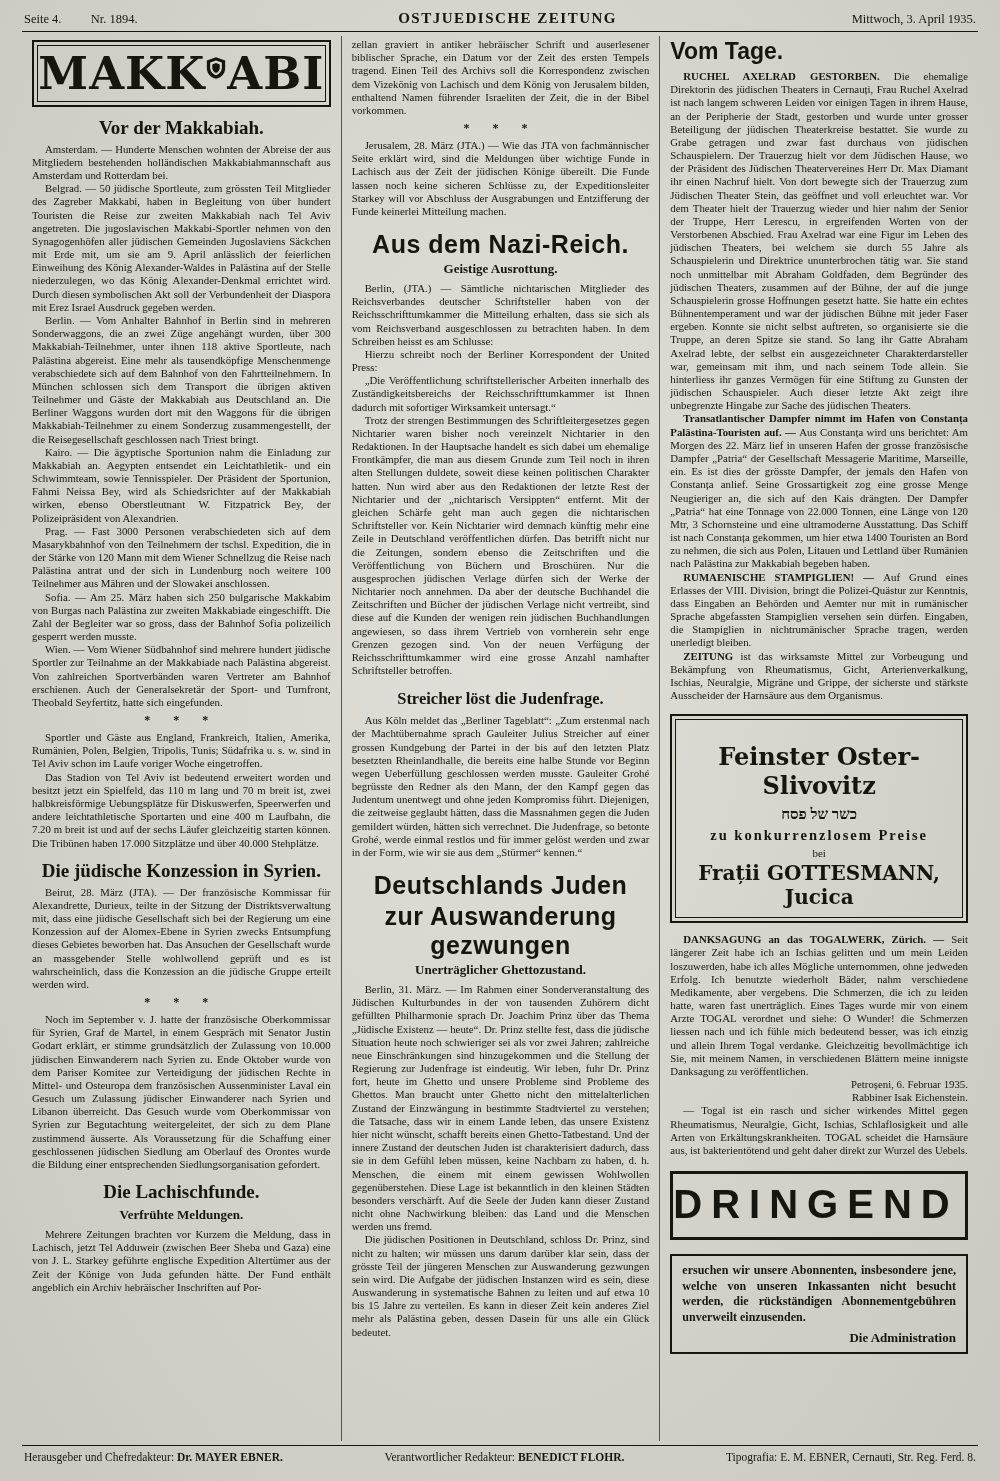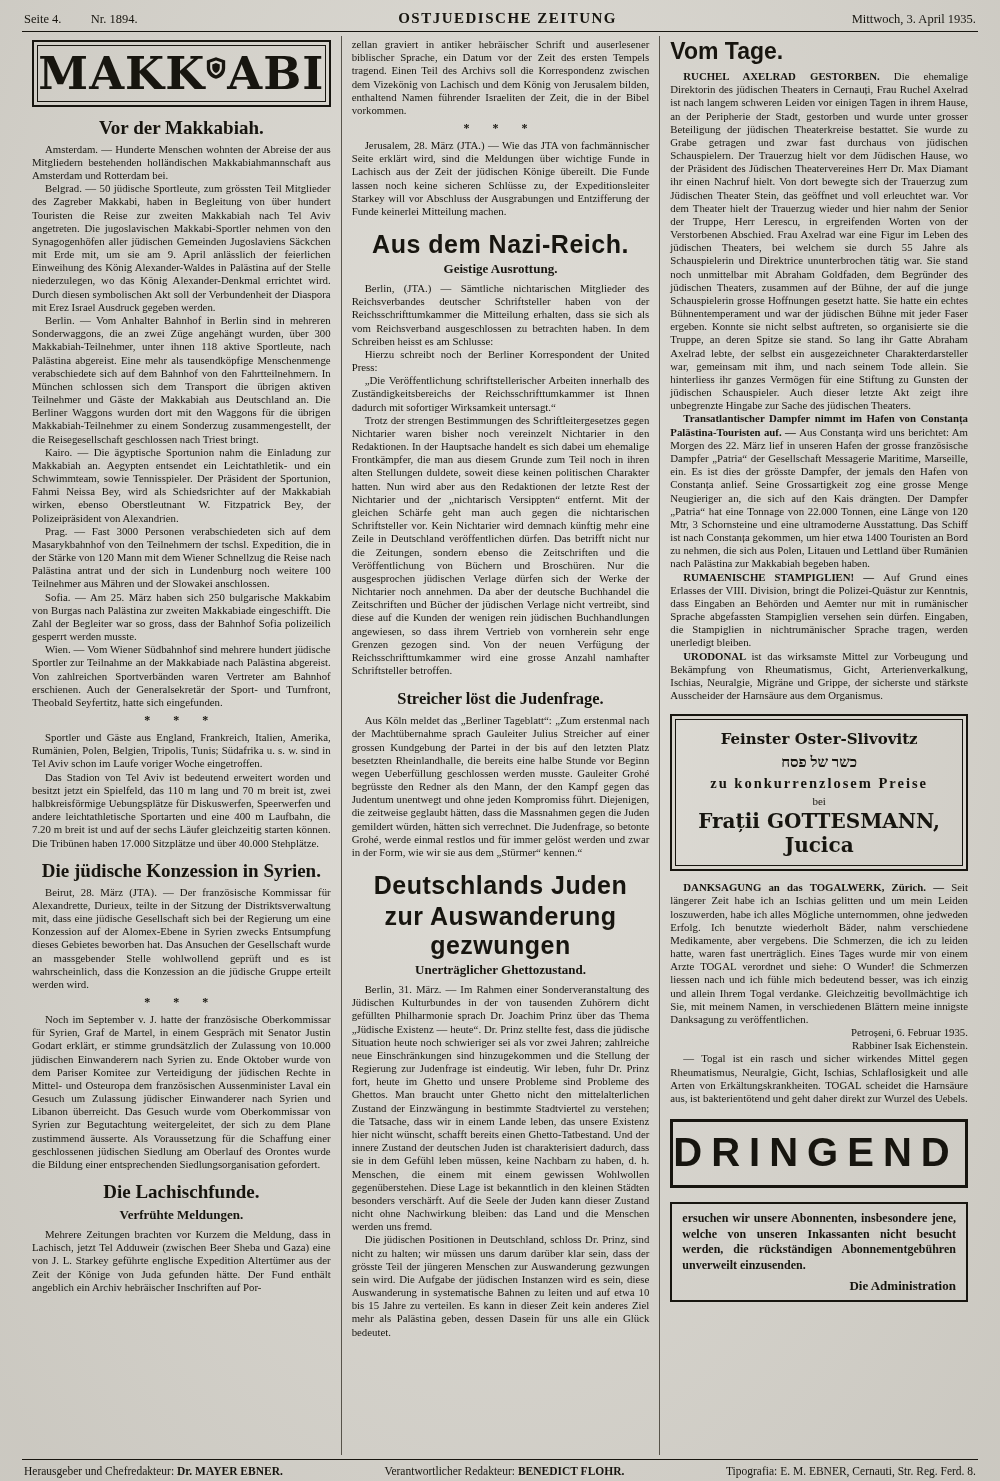--- a/index.html
+++ b/index.html
@@ -5,21 +5,21 @@
   :root { --paper:#d8d5cd; --ink:#17150f; --rule:#57534a; }
   * { box-sizing:border-box; }
   html,body { margin:0; padding:0; }
   body {
     width:1000px; height:1481px; overflow:hidden;
     background:var(--paper);
     background-image: radial-gradient(ellipse at 50% 40%, rgba(255,255,255,.25), rgba(0,0,0,.06) 95%);
     color:var(--ink);
     font-family:"Liberation Serif", serif;
   }
-  .page { width:100%; height:100%; padding:8px 22px 4px; display:flex; flex-direction:column; }
+  .page { width:100%; height:100%; padding:8px 22px 18px; display:flex; flex-direction:column; }
 
   
   .header { display:flex; justify-content:space-between; align-items:baseline;
             font-size:12.5px; padding:2px 2px 4px; border-bottom:1.5px solid var(--ink); }
   .h-left span { margin-right:26px; }
   .h-center-title { font-weight:bold; font-size:15px; letter-spacing:1.5px; }
 
   
   .columns { flex:1; display:flex; margin-top:4px; overflow:hidden; }
   .col { width:33.333%; padding:2px 10px 0; overflow:hidden; }
@@ -42,21 +42,21 @@
 
   
   p.body { font-size:10.8px; line-height:1.22; margin:0; text-align:justify; text-indent:13px; }
   p.body.noindent { text-indent:0; }
   p.body.p-right { text-align:right; text-indent:0; }
   .lead { font-weight:bold; }
 
   
   .ad-sliv { border:2px solid var(--ink); box-shadow:inset 0 0 0 3px var(--paper), inset 0 0 0 4px var(--ink);
              text-align:center; margin:12px 0 10px; padding:12px 8px 12px; }
-  .sliv-1 { font-family:"DejaVu Serif", serif; font-weight:bold; font-size:15px; margin:2px 0 6px; }
+  .sliv-1 { font-family:"DejaVu Serif", serif; font-weight:bold; font-size:24px; margin:14px 0 6px; }
   .sliv-heb { font-weight:bold; font-size:15px; direction:rtl; margin-bottom:4px; }
   .sliv-2 { font-weight:bold; font-size:14.5px; letter-spacing:2px; margin:2px 0 3px; }
   .sliv-3 { font-size:11px; margin-bottom:2px; }
   .sliv-4 { font-family:"DejaVu Serif", serif; font-weight:bold; font-size:20px; }
 
   
   .ad-dring-wrap { margin-top:14px; }
   .dring-title { border:3px solid var(--ink); font-family:"Liberation Sans", sans-serif;
                  font-weight:bold; font-size:40px; letter-spacing:9px; padding:8px 0 10px; }
   .dring-body { border:2px solid var(--ink); margin-top:14px; padding:7px 10px 6px; }
@@ -131,21 +131,21 @@
         <div class="h-big">zur Auswanderung gezwungen</div>
         <div class="h-sub">Unerträglicher Ghettozustand.</div>
         <p class="body">Berlin, 31. März. — Im Rahmen einer Sonderveranstaltung des Jüdischen Kulturbundes in der von tausenden Zuhörern dicht gefüllten Philharmonie sprach Dr. Joachim Prinz über das Thema „Jüdische Existenz — heute“. Dr. Prinz stellte fest, dass die jüdische Situation heute noch schwieriger sei als vor zwei Jahren; zahlreiche neue Einschränkungen sind hinzugekommen und die Stellung der Regierung zur Judenfrage ist eindeutig. Wir leben, fuhr Dr. Prinz fort, heute im Ghetto und unsere Probleme sind Probleme des Ghettos. Man braucht unter Ghetto nicht den mittelalterlichen Zustand der Einzwängung in bestimmte Stadtviertel zu verstehen; die Tatsache, dass wir in einem Lande leben, das unsere Existenz hier nicht wünscht, schafft bereits einen Ghetto-Tatbestand. Und der innere Zustand der deutschen Juden ist charakterisiert dadurch, dass sie in dem Gefühl leben müssen, keine Nachbarn zu haben, d. h. Menschen, die einem mit einem gewissen Wohlwollen gegenüberstehen. Diese Lage ist bekanntlich in den kleinen Städten besonders verschärft. Auf die Seele der Juden kann dieser Zustand nicht ohne Nachwirkung bleiben: das Land und die Menschen werden uns fremd.</p>
         <p class="body">Die jüdischen Positionen in Deutschland, schloss Dr. Prinz, sind nicht zu halten; wir müssen uns darum darüber klar sein, dass der grösste Teil der jüngeren Menschen zur Auswanderung gezwungen sein wird. Die Aufgabe der jüdischen Instanzen wird es sein, diese Auswanderung in systematische Bahnen zu leiten und auf etwa 10 bis 15 Jahre zu verteilen. Es kann in dieser Zeit kein anderes Ziel mehr als Palästina geben, dessen Dasein für uns alle ein Glück bedeutet.</p>
       </div>
       <div class="col">
         <div class="h-big-left">Vom Tage.</div>
         <p class="body"><b class="lead">RUCHEL AXELRAD GESTORBEN. </b>Die ehemalige Direktorin des jüdischen Theaters in Cernauți, Frau Ruchel Axelrad ist nach langem schweren Leiden vor einigen Tagen in ihrem Hause, an der Peripherie der Stadt, gestorben und wurde unter grosser Beteiligung der jüdischen Theaterkreise bestattet. Sie wurde zu Grabe getragen und zwar fast durchaus von jüdischen Schauspielern. Der Trauerzug hielt vor dem Jüdischen Hause, wo der Präsident des Jüdischen Theatervereines Herr Dr. Max Diamant ihr einen Nachruf hielt. Von dort bewegte sich der Trauerzug zum Jüdischen Theater Stein, das geöffnet und voll erleuchtet war. Vor dem Theater hielt der Trauerzug wieder und hier nahm der Senior der Truppe, Herr Lerescu, in ergreifenden Worten von der Verstorbenen Abschied. Frau Axelrad war eine Figur im Leben des jüdischen Theaters, bei welchem sie durch 55 Jahre als Schauspielerin und Direktrice ununterbrochen tätig war. Sie stand noch unmittelbar mit Abraham Goldfaden, dem Begründer des jüdischen Theaters, zusammen auf der Bühne, der auf die junge Schauspielerin grosse Hoffnungen gesetzt hatte. Sie hatte ein echtes Bühnentemperament und war der jüdischen Bühne mit jeder Faser ergeben. Konnte sie nicht selbst auftreten, so organisierte sie die Truppe, an deren Spitze sie stand. So lang ihr Gatte Abraham Axelrad lebte, der selbst ein ausgezeichneter Charakterdarsteller war, gemeinsam mit ihm, und nach seinem Tode allein. Sie hinterliess ihr ganzes Vermögen für eine Stiftung zu Gunsten der jüdischen Schauspieler. Auch dieser letzte Akt zeigt ihre unbegrenzte Hingabe zur Sache des jüdischen Theaters.</p>
         <p class="body"><b class="lead">Transatlantischer Dampfer nimmt im Hafen von Constanța Palästina-Touristen auf. — </b>Aus Constanța wird uns berichtet: Am Morgen des 22. März lief in unseren Hafen der grosse französische Dampfer „Patria“ der Gesellschaft Messagerie Maritime, Marseille, ein. Es ist dies der grösste Dampfer, der jemals den Hafen von Constanța anlief. Seine Grossartigkeit zog eine grosse Menge Neugieriger an, die sich auf den Kais drängten. Der Dampfer „Patria“ hat eine Tonnage von 22.000 Tonnen, eine Länge von 120 Mtr, 3 Schornsteine und eine ultramoderne Ausstattung. Das Schiff ist nach Constanța gekommen, um hier etwa 1400 Touristen an Bord zu nehmen, die sich aus Polen, Litauen und Lettland über Rumänien nach Palästina zur Makkabiah begeben haben.</p>
         <p class="body"><b class="lead">RUMAENISCHE STAMPIGLIEN! — </b>Auf Grund eines Erlasses der VIII. Division, bringt die Polizei-Quästur zur Kenntnis, dass Eingaben an Behörden und Aemter nur mit in rumänischer Sprache abgefassten Stampiglien versehen sein dürfen. Eingaben, die Stampiglien in nichtrumänischer Sprache tragen, werden unerledigt bleiben.</p>
-        <p class="body"><b class="lead">URODONAL </b>ist das wirksamste Mittel zur Vorbeugung und Bekämpfung von Rheumatismus, Gicht, Arterienverkalkung, Ischias, Neuralgie, Migräne und Grippe, der sicherste und stärkste Ausscheider der Harnsäure aus dem Organismus.</p>
+        <p class="body"><b class="lead">ZEITUNG </b>ist das wirksamste Mittel zur Vorbeugung und Bekämpfung von Rheumatismus, Gicht, Arterienverkalkung, Ischias, Neuralgie, Migräne und Grippe, der sicherste und stärkste Ausscheider der Harnsäure aus dem Organismus.</p>
         <div class="ad-sliv">
           <div class="sliv-1">Feinster Oster-Slivovitz</div>
           <div class="sliv-heb">כשר של פסח</div>
           <div class="sliv-2">zu konkurrenzlosem Preise</div>
           <div class="sliv-3">bei</div>
           <div class="sliv-4">Frații GOTTESMANN, Jucica</div>
         </div>
         <p class="body"><b class="lead">DANKSAGUNG an das TOGALWERK, Zürich. — </b>Seit längerer Zeit habe ich an Ischias gelitten und um mein Leiden loszuwerden, habe ich alles Mögliche unternommen, ohne jedweden Erfolg. Ich benutzte wiederholt Bäder, nahm verschiedene Medikamente, aber vergebens. Die Schmerzen, die ich zu leiden hatte, waren fast unerträglich. Eines Tages wurde mir von einem Arzte TOGAL verordnet und siehe: O Wunder! die Schmerzen liessen nach und ich fühle mich bedeutend besser, was ich einzig und allein Ihrem Togal verdanke. Gleichzeitig bevollmächtige ich Sie, mit meinem Namen, in verschiedenen Blättern meine innigste Danksagung zu veröffentlichen.</p>
         <p class="body p-right">Petroșeni, 6. Februar 1935.</p>
         <p class="body p-right">Rabbiner Isak Eichenstein.</p>

